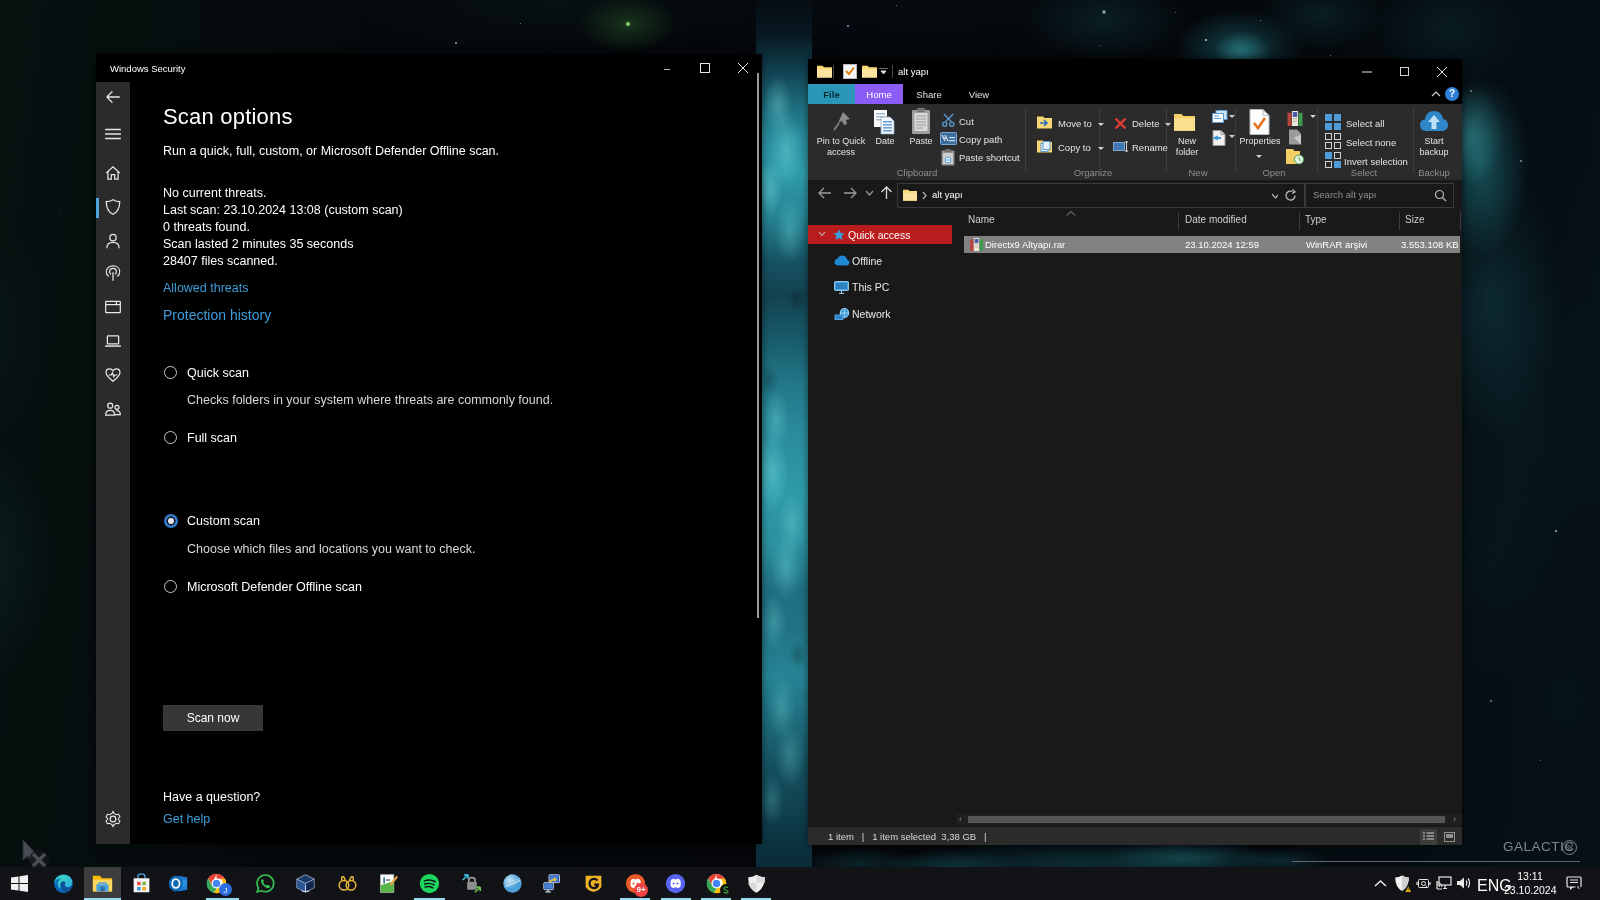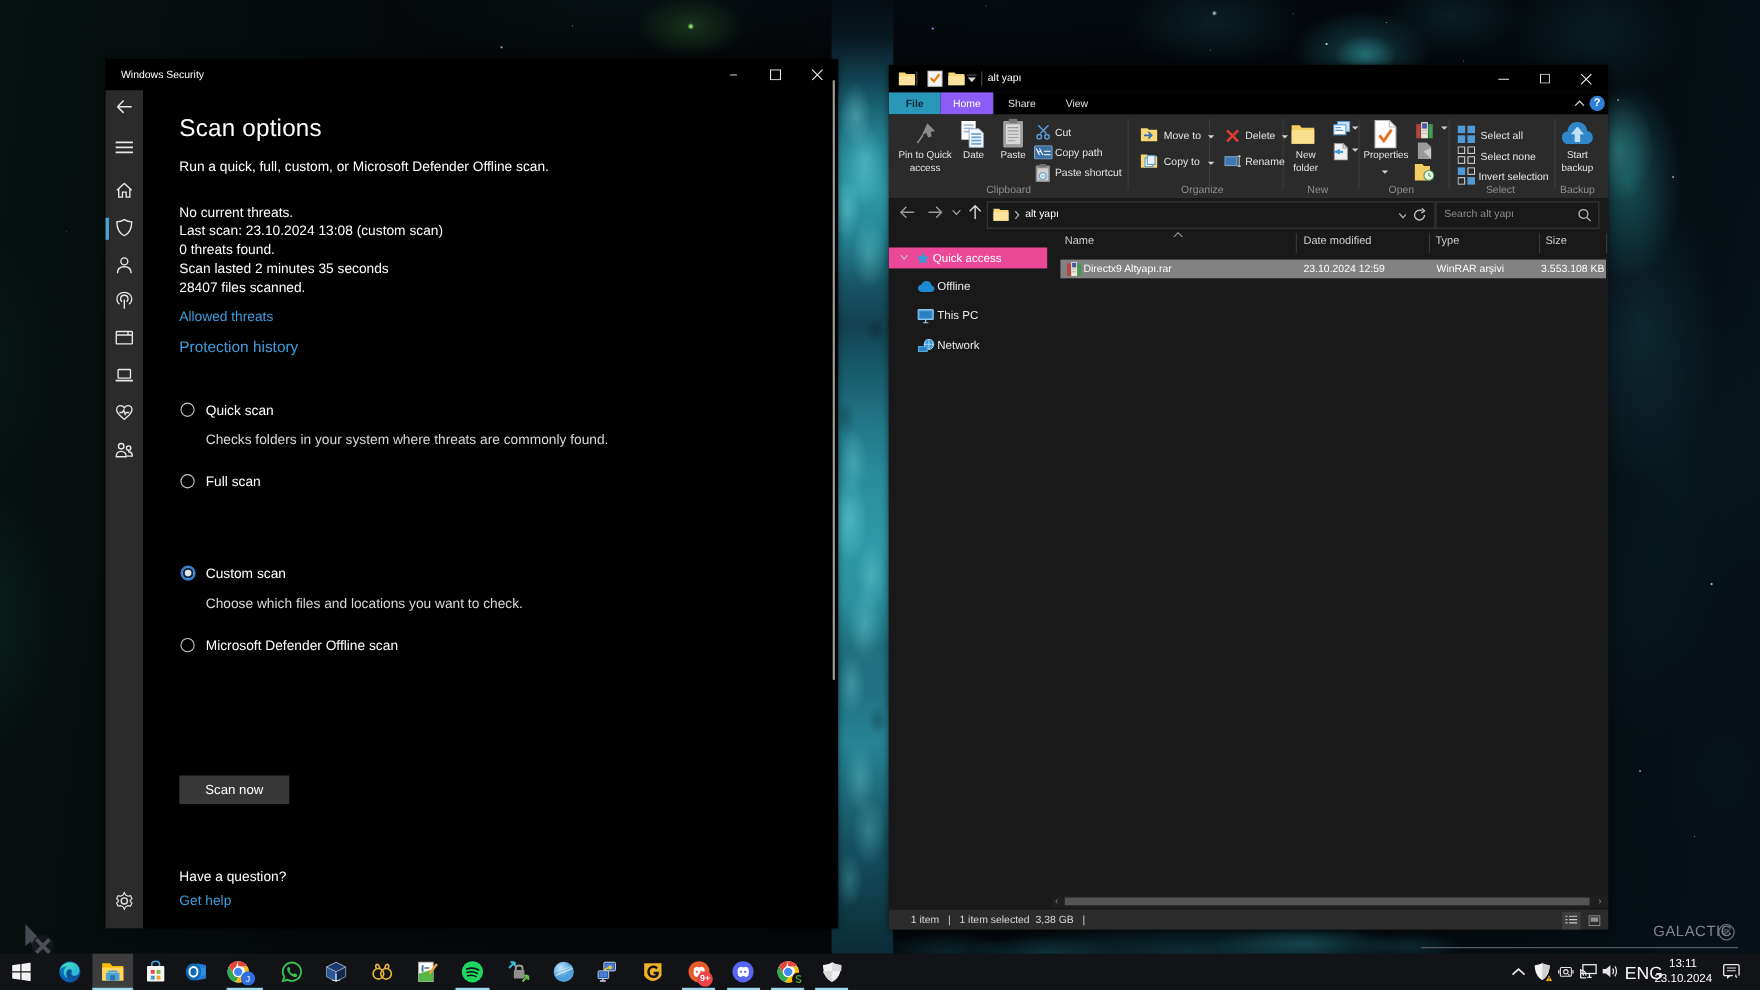--- a/index.html
+++ b/index.html
@@ -463,21 +463,21 @@
     <div class="abs" style="left:497px;top:3px;width:147px;height:23px;background:#191919;border:1px solid #3a3a3a;">
       <div class="abs" style="left:7px;top:5px;color:#8f8f8f;font-size:9.5px;">Search alt yapı</div>
       <svg class="abs" style="left:128px;top:5px;" width="13" height="13" viewBox="0 0 13 13" fill="none" stroke="#b8b8b8" stroke-width="1.2">
           <circle cx="5.5" cy="5.5" r="4"></circle>
           <path d="M8.5 8.5 L12 12"></path>
         </svg>
     </div>
   </div>
 
   <div id="expMain" class="abs" style="left:0;top:151px;width:654px;height:604px;background:#191919;">
-    <div class="abs" style="left:0;top:15px;width:144px;height:19px;background:#ec4899;">
+    <div class="abs" style="left:0;top:15px;width:144px;height:19px;background:#b91c1c;">
       <svg class="abs" style="left:10px;top:6px;" width="8" height="6" viewBox="0 0 8 6" fill="none" stroke="#c0c0c0" stroke-width="1.1">
           <path d="M1 1 L4 4.5 L7 1"></path>
         </svg>
       <svg class="abs" style="left:25px;top:4px;" width="12" height="12" viewBox="0 0 14 14">
           <path d="M7 0.5 L9 4.6 L13.5 5.1 L10.2 8.2 L11.1 12.7 L7 10.4 L2.9 12.7 L3.8 8.2 L0.5 5.1 L5 4.6 Z" fill="#3a9bd8"></path>
         </svg>
       <div class="abs" style="left:40px;top:4px;color:#fff;font-size:10.5px;">Quick access</div>
     </div>
     <svg class="abs" style="left:26px;top:45px;" width="16" height="11" viewBox="0 0 16 11">
         <path d="M4.5 10.5 C2 10.5 0.5 9 0.5 7 C0.5 5.2 1.8 4 3.5 3.8 C4.2 1.8 6 0.5 8.2 0.5 C10.8 0.5 12.8 2.3 13 4.8 C14.5 5 15.5 6.1 15.5 7.6 C15.5 9.3 14.2 10.5 12.3 10.5 Z" fill="#1e88d2"></path>

